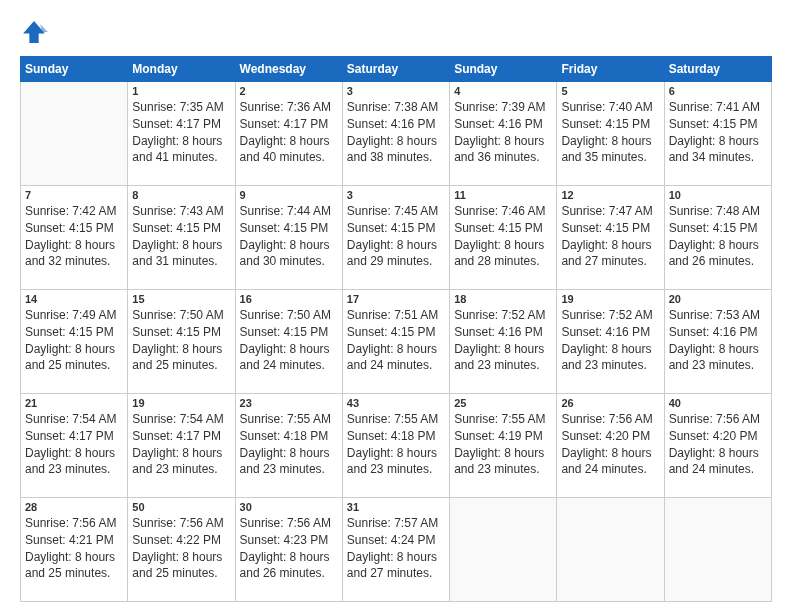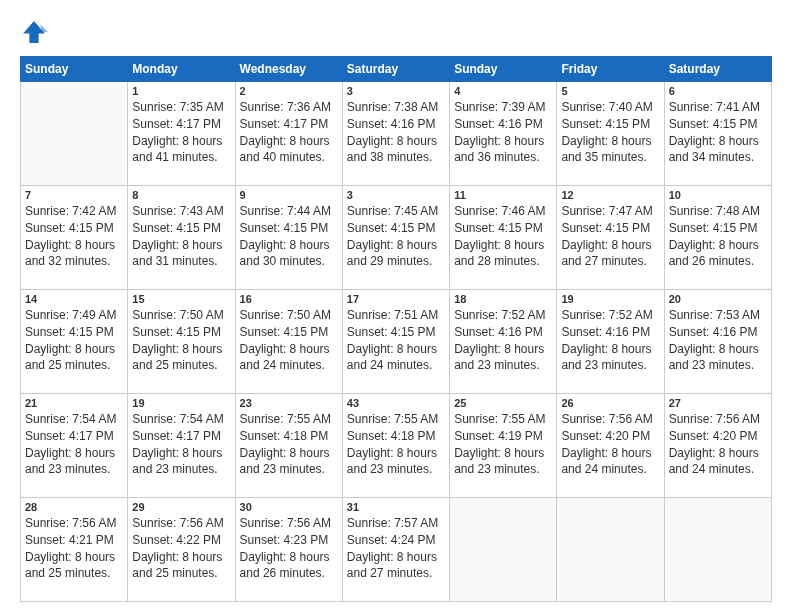--- a/index.html
+++ b/index.html
@@ -241,31 +241,31 @@
           </td>
           <td>
             <span class="day-num">25</span>
             <div class="cell-text">Sunrise: 7:55 AM<br>Sunset: 4:19 PM<br>Daylight: 8 hours<br>and 23 minutes.</div>
           </td>
           <td>
             <span class="day-num">26</span>
             <div class="cell-text">Sunrise: 7:56 AM<br>Sunset: 4:20 PM<br>Daylight: 8 hours<br>and 24 minutes.</div>
           </td>
           <td>
-            <span class="day-num">27</span>
+            <span class="day-num">40</span>
             <div class="cell-text">Sunrise: 7:56 AM<br>Sunset: 4:20 PM<br>Daylight: 8 hours<br>and 24 minutes.</div>
           </td>
         </tr>
         <tr>
           <td>
             <span class="day-num">28</span>
             <div class="cell-text">Sunrise: 7:56 AM<br>Sunset: 4:21 PM<br>Daylight: 8 hours<br>and 25 minutes.</div>
           </td>
           <td>
-            <span class="day-num">29</span>
+            <span class="day-num">50</span>
             <div class="cell-text">Sunrise: 7:56 AM<br>Sunset: 4:22 PM<br>Daylight: 8 hours<br>and 25 minutes.</div>
           </td>
           <td>
             <span class="day-num">30</span>
             <div class="cell-text">Sunrise: 7:56 AM<br>Sunset: 4:23 PM<br>Daylight: 8 hours<br>and 26 minutes.</div>
           </td>
           <td>
             <span class="day-num">31</span>
             <div class="cell-text">Sunrise: 7:57 AM<br>Sunset: 4:24 PM<br>Daylight: 8 hours<br>and 27 minutes.</div>
           </td>

